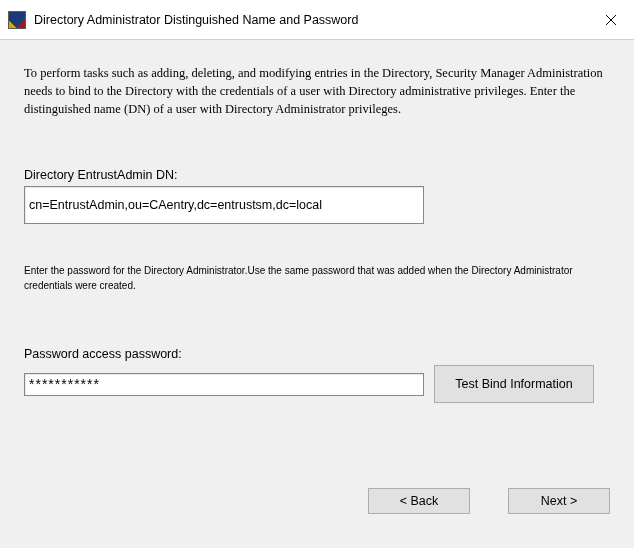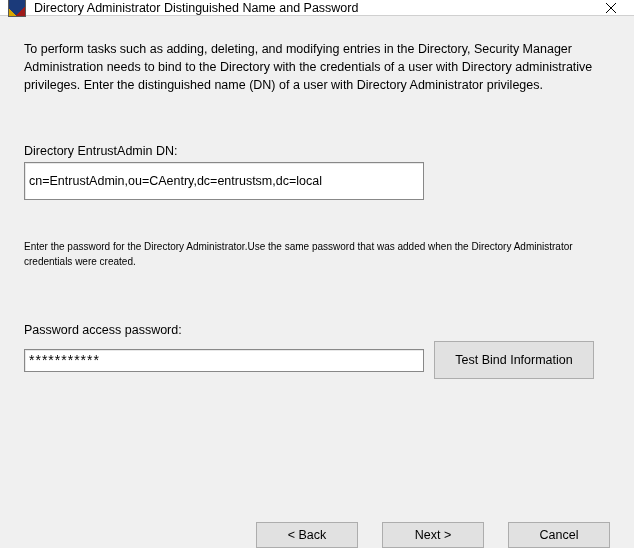--- a/index.html
+++ b/index.html
@@ -12,21 +12,21 @@
       color: #000;
     }
     .window {
       width: 634px;
       height: 548px;
       background: #f0f0f0;
       display: flex;
       flex-direction: column;
     }
     .titlebar {
-      height: 16px;
+      height: 40px;
       background: #fff;
       border-bottom: 1px solid #d0d0d0;
       display: flex;
       align-items: center;
       padding-left: 8px;
     }
     .app-icon {
       width: 18px;
       height: 18px;
       margin-right: 8px;
@@ -63,20 +63,21 @@
     .content {
       flex: 1;
       padding: 24px 24px 0 24px;
       display: flex;
       flex-direction: column;
     }
     .intro {
       font-size: 12.5px;
       line-height: 1.45;
       margin-bottom: 50px;
+      font-family: Liberation Serif, serif;
     }
     .field-label {
       font-size: 12.5px;
       margin-bottom: 4px;
     }
     .text-input {
       width: 400px;
       height: 23px;
       border: 1px solid #888;
       box-shadow: inset 1px 1px 0 #e8e8e8;
@@ -120,24 +121,24 @@
       justify-content: center;
     }
     .btn-testbind {
       height: 26px;
       min-width: 160px;
       padding: 18px 14px;
     }
     .footer {
       height: 60px;
       display: flex;
-      align-items: flex-end;
+      align-items: flex-start;
       justify-content: flex-end;
       padding-right: 24px;
-      gap: 24px;
+      gap: 38px;
     }
     .footer .btn { min-width: 102px; }
     .pw-section-text {
       font-size: 10px;
       line-height: 1.45;
       margin-bottom: 54px;
     }
   </style>
 </head>
 <body>
@@ -170,16 +171,15 @@
     <div class="pw-row">
       <div class="pw-input">***********</div>
       <button class="btn btn-testbind">Test Bind Information</button>
     </div>
 
   </div>
 
   <div class="footer">
     <button class="btn">&lt; Back</button>
     <button class="btn">Next &gt;</button>
-    <button class="btn">Cancel</button>
   </div>
 
 </div>
 
 </body></html>

